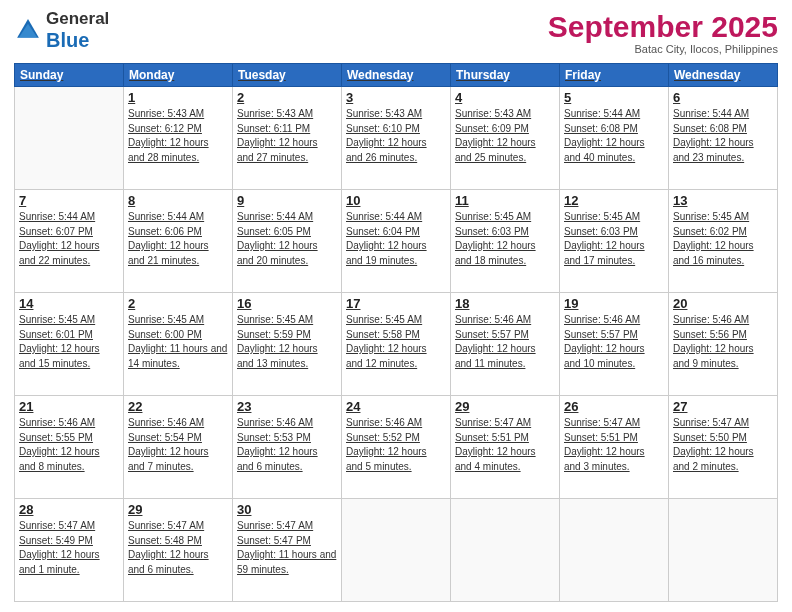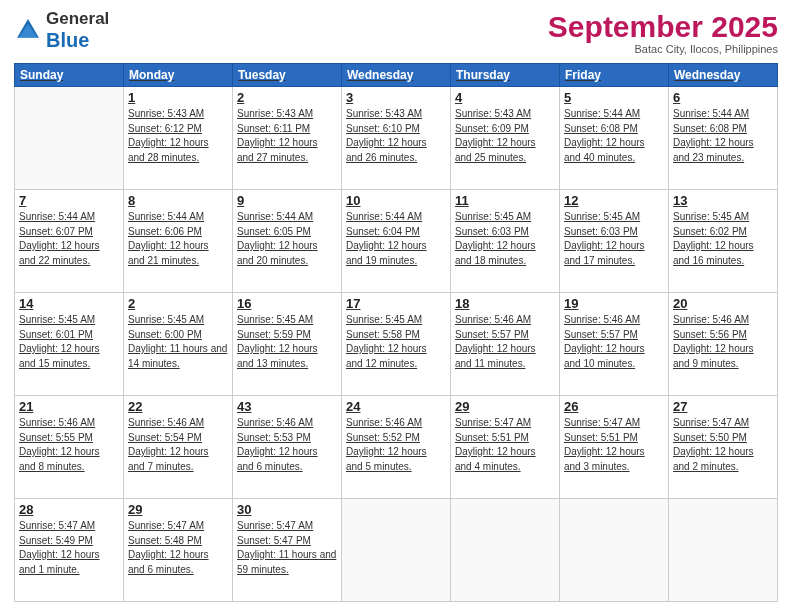--- a/index.html
+++ b/index.html
@@ -221,21 +221,21 @@
         <tr class="week-row">
           <td>
             <div class="day-num">21</div>
             <div class="day-info"><span>Sunrise: 5:46 AM</span><br><span>Sunset: 5:55 PM</span><br><span>Daylight: 12 hours and 8 minutes.</span></div>
           </td>
           <td>
             <div class="day-num">22</div>
             <div class="day-info"><span>Sunrise: 5:46 AM</span><br><span>Sunset: 5:54 PM</span><br><span>Daylight: 12 hours and 7 minutes.</span></div>
           </td>
           <td>
-            <div class="day-num">43</div>
+            <div class="day-num">23</div>
             <div class="day-info"><span>Sunrise: 5:46 AM</span><br><span>Sunset: 5:53 PM</span><br><span>Daylight: 12 hours and 6 minutes.</span></div>
           </td>
           <td>
             <div class="day-num">24</div>
             <div class="day-info"><span>Sunrise: 5:46 AM</span><br><span>Sunset: 5:52 PM</span><br><span>Daylight: 12 hours and 5 minutes.</span></div>
           </td>
           <td>
             <div class="day-num">29</div>
             <div class="day-info"><span>Sunrise: 5:47 AM</span><br><span>Sunset: 5:51 PM</span><br><span>Daylight: 12 hours and 4 minutes.</span></div>
           </td>

